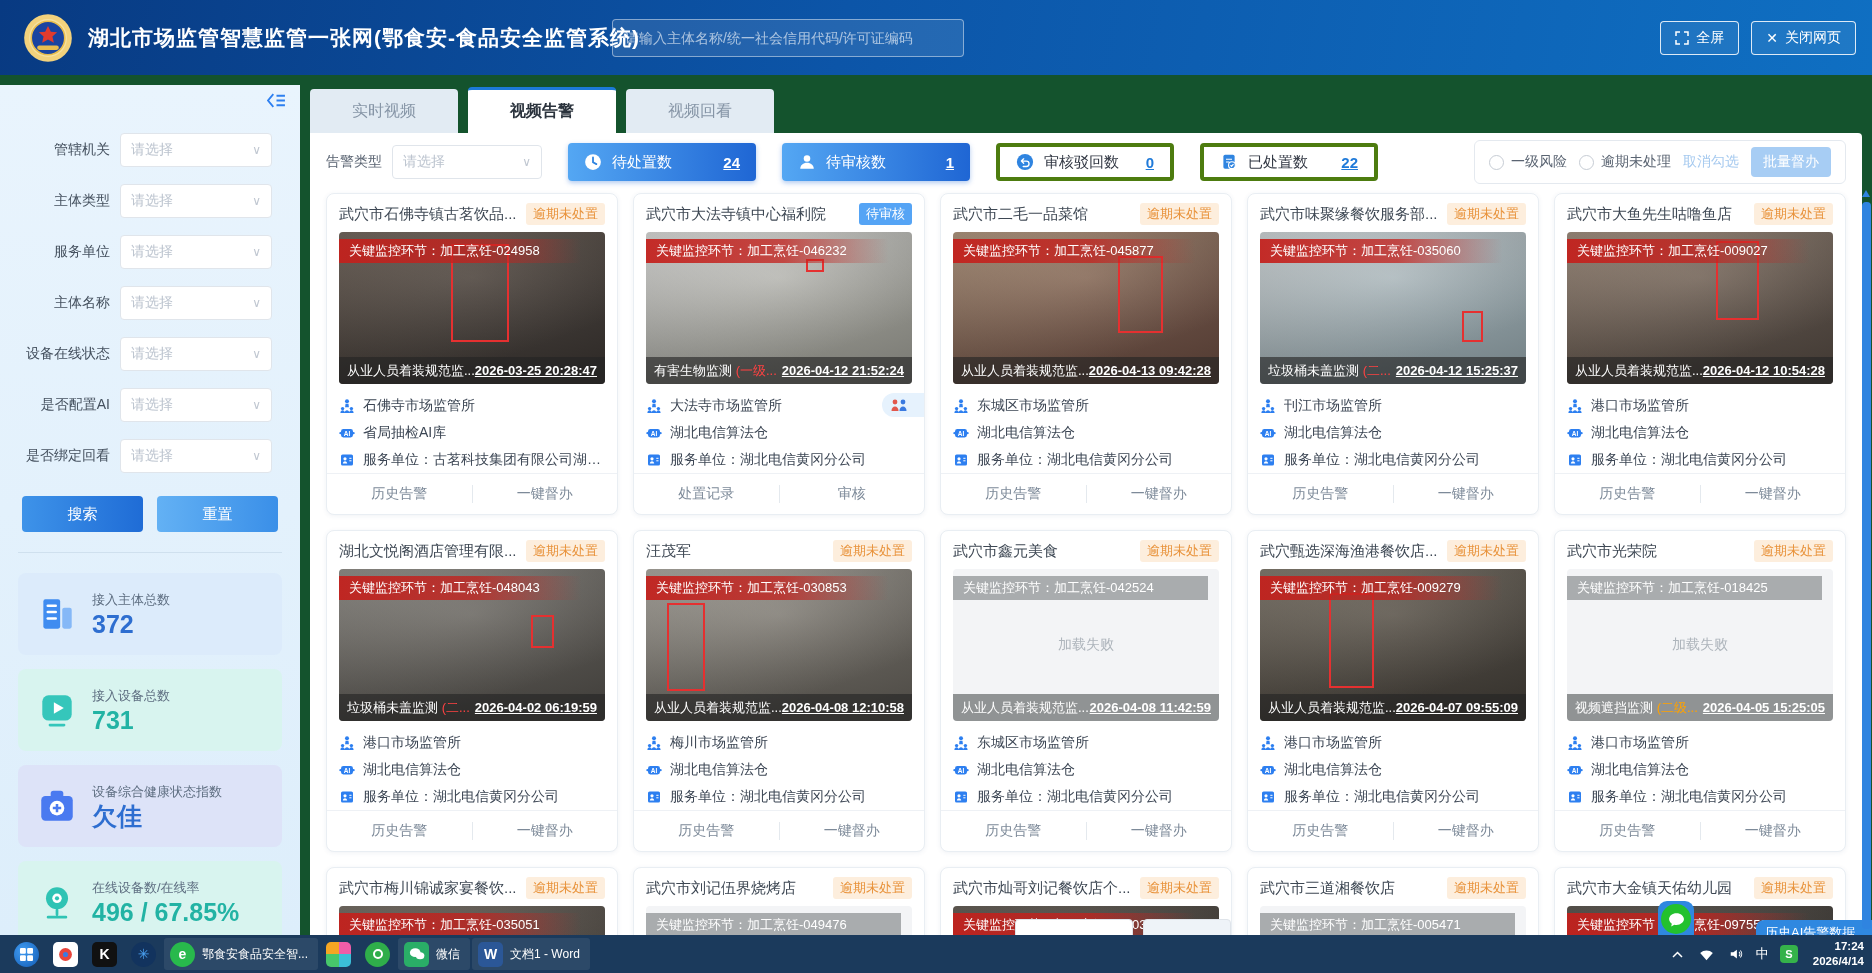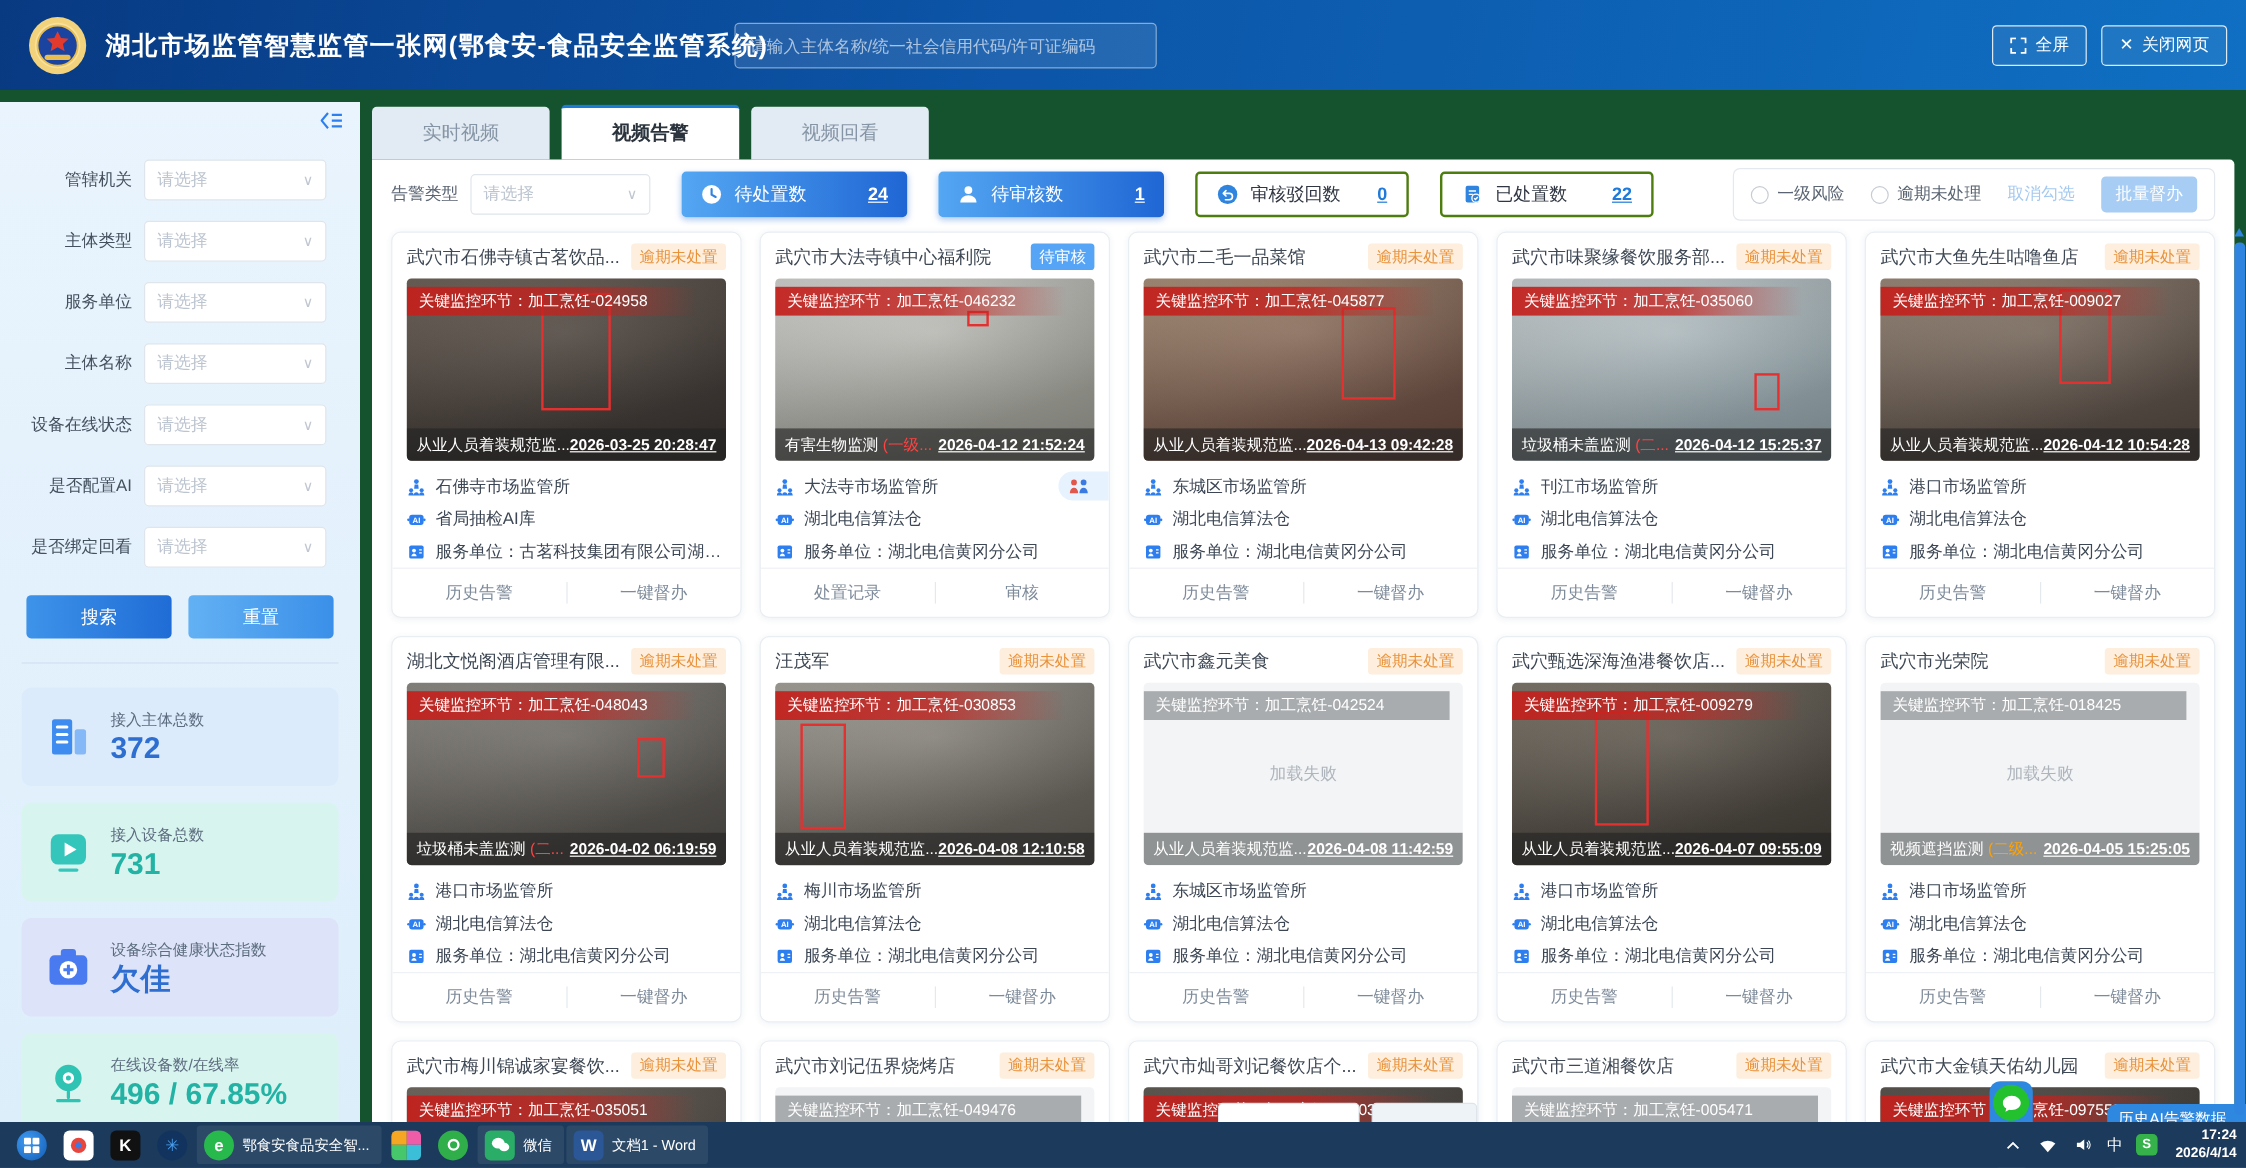--- a/index.html
+++ b/index.html
@@ -58,23 +58,23 @@
   .filter-bar{display:flex;align-items:center;height:58px;padding:0 16px;}
   .fb-label{font-size:14px;color:#5a6472;margin-right:10px;}
   .filter-bar .select{width:150px;}
   .counters{display:flex;gap:26px;margin-left:26px;}
   .counter{display:flex;align-items:center;height:38px;border-radius:4px;padding:0 16px;min-width:188px;cursor:pointer;}
   .counter .cic{width:18px;height:18px;margin-right:10px;flex:0 0 auto;}
   .counter .clab{font-size:15px;margin-right:auto;}
   .counter .cval{font-size:15px;font-weight:bold;text-decoration:underline;margin-left:14px;}
   .counter.primary{background:linear-gradient(90deg,#54a7f3,#1f66d4);color:#fff;box-shadow:0 2px 5px rgba(31,102,212,.35);}
   .counter.primary .cval{color:#fff;}
-  .counter.outline{background:#fff;border:2px solid #4d7c0f;color:#303642;min-width:178px;}
+  .counter.outline{background:#fff;border:4px solid #4d7c0f;color:#303642;min-width:178px;}
   .counter.outline .cval{color:#1f7ad9;}
-  .fb-right{margin-left:auto;display:flex;align-items:center;gap:22px;border:1px solid #e4e9ef;border-radius:6px;
+  .fb-right{margin-left:auto;display:flex;align-items:center;gap:12px;border:1px solid #e4e9ef;border-radius:6px;
     height:44px;padding:0 14px;}
   .radio{display:flex;align-items:center;gap:7px;font-size:14px;color:#5a6472;cursor:pointer;}
   .rdot{width:15px;height:15px;border:1px solid #c6ccd4;border-radius:50%;background:#fff;}
   .cancel-link{font-size:14px;color:#a5c9ef;cursor:pointer;}
   .batch-btn{height:30px;padding:0 12px;background:#a7cdf4;color:#fff;border:none;border-radius:4px;font-size:14px;cursor:pointer;}
 
   
   .cards{display:grid;grid-template-columns:repeat(5,1fr);gap:15px;padding:2px 16px 0 16px;grid-auto-rows:322px;}
   .card{background:#fff;border:1px solid #e9eef3;border-radius:8px;box-shadow:0 1px 5px rgba(40,70,110,.07);
     display:flex;flex-direction:column;overflow:hidden;}

